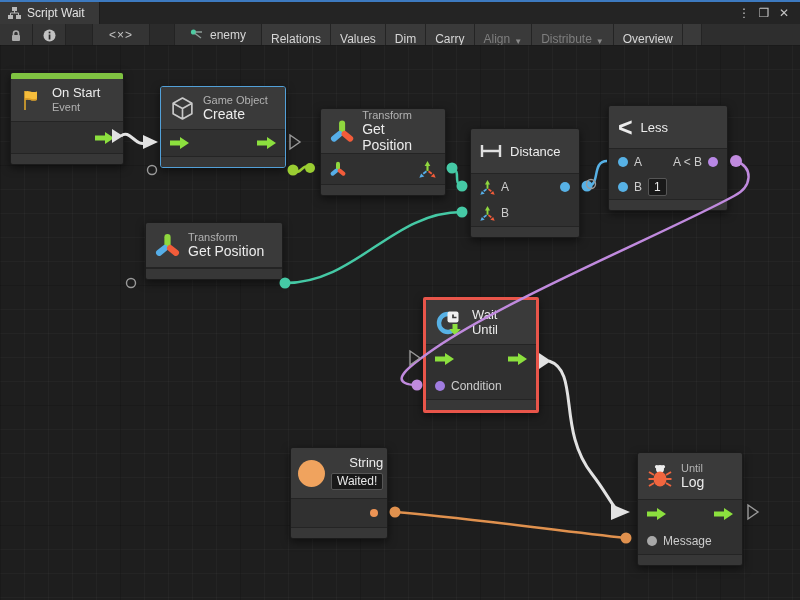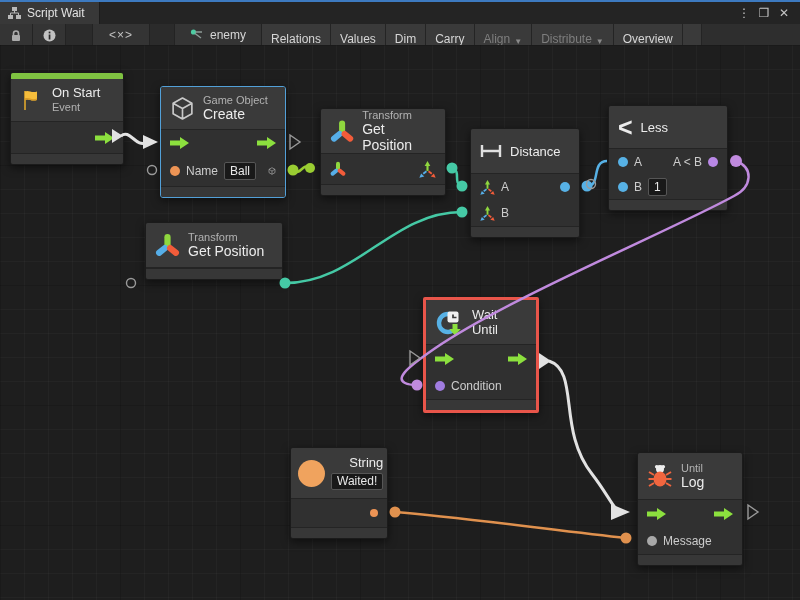--- a/index.html
+++ b/index.html
@@ -201,29 +201,20 @@
     </div>
     <div class="row" style="height:26px">
       <svg width="19" height="12">
           <use href="#ic-flow"></use>
         </svg>
       <span class="spacer"></span>
       <svg width="19" height="12">
           <use href="#ic-flow"></use>
         </svg>
     </div>
-    <div class="row" style="height:30px">
-      <span class="dot c-orange"></span>
-      <span class="plabel">Name</span>
-      <span class="vbox">Ball</span>
-      <span class="spacer"></span>
-      <svg width="16" height="16" viewBox="0 0 24 24">
-          <use href="#ic-cube"></use>
-        </svg>
-    </div>
     <div class="ft"></div>
   </div>
 
   <div class="node" style="left:320px;top:108px;width:124px;">
     <div class="hd" style="height:44px">
       <svg width="25" height="25" viewBox="0 0 24 24">
           <use href="#ic-transform"></use>
         </svg>
       <div class="titles">
           <span class="cat">Transform</span>

